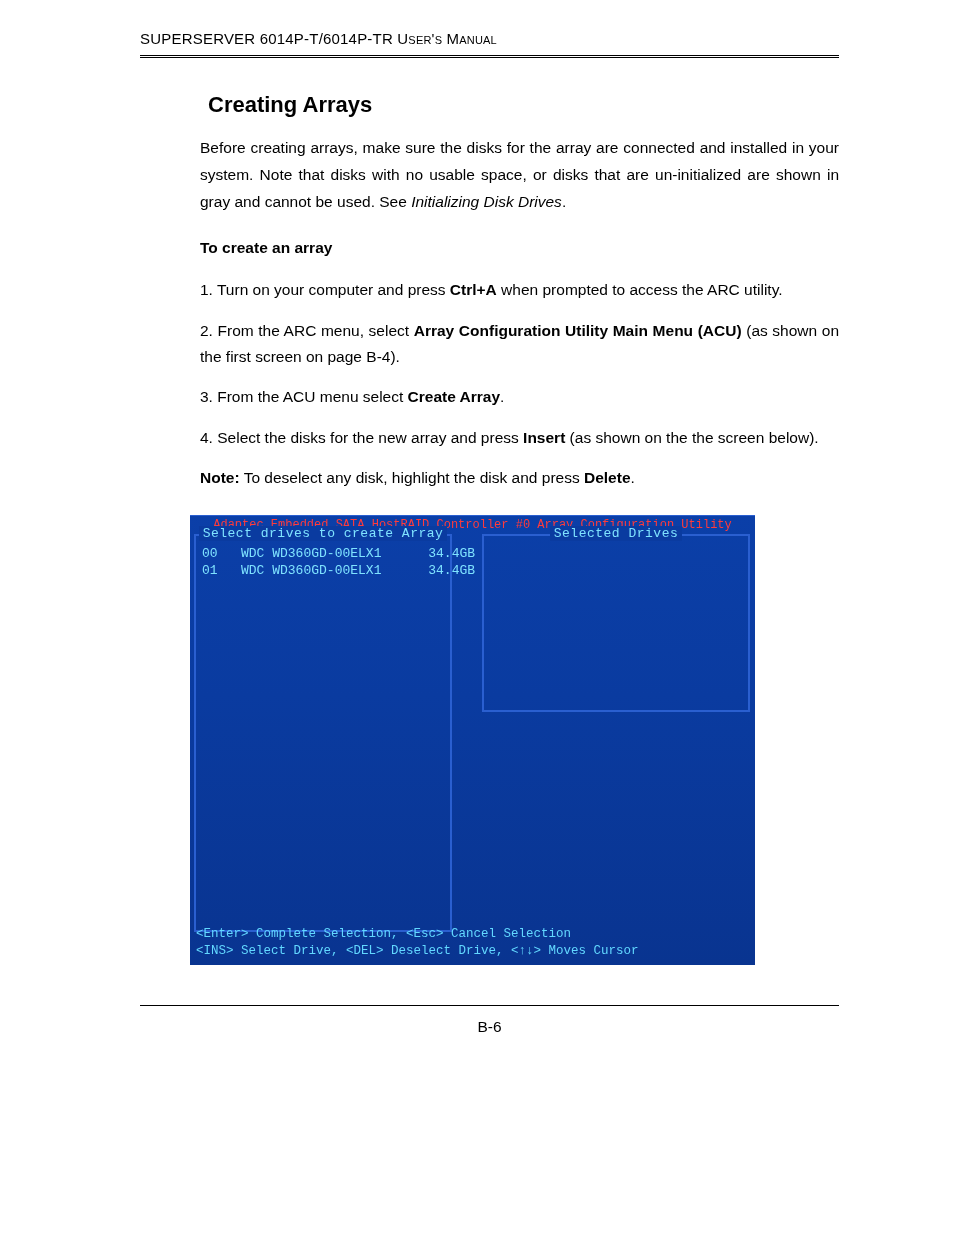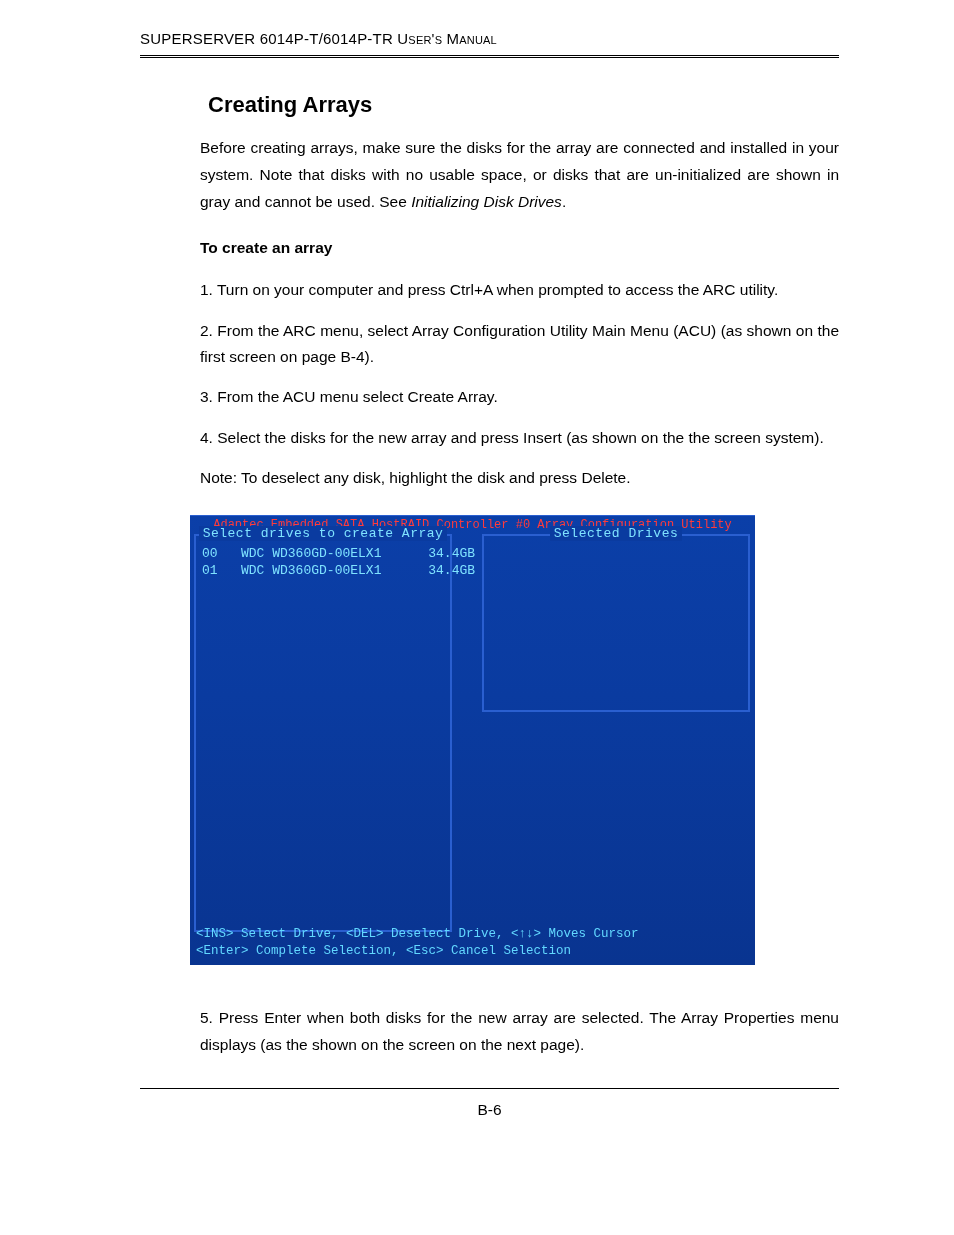--- a/index.html
+++ b/index.html
@@ -37,21 +37,21 @@
     font-weight: bold;
     margin: 0 0 16px 8px;
   }
   p.body {
     font-size: 15.5px;
     line-height: 1.75;
     text-align: justify;
     margin: 0 0 24px 0;
   }
   .italic { font-style: italic; }
-  .bold { font-weight: normal; }
+  .bold { font-weight: bold; }
   h3.subhead {
     font-size: 15.5px;
     font-weight: bold;
     margin: 0 0 20px 0;
   }
   p.step {
     font-size: 15.5px;
     line-height: 1.7;
     text-align: justify;
     margin: 0 0 14px 0;
@@ -155,45 +155,42 @@
 
     <p class="step">
       <span>2. From the ARC menu, select </span><span class="bold">Array Configuration Utility Main Menu (ACU)</span><span> (as shown on the first screen on page B-4).</span>
     </p>
 
     <p class="step">
       <span>3. From the ACU menu select </span><span class="bold">Create Array</span><span>.</span>
     </p>
 
     <p class="step">
-      <span>4. Select the disks for the new array and press </span><span class="bold">Insert</span><span> (as shown on the the screen system).</span>
+      <span>4. Select the disks for the new array and press </span><span class="bold">Insert</span><span> (as shown on the the screen below).</span>
     </p>
 
     <p class="step">
       <span class="bold">Note:</span><span> To deselect any disk, highlight the disk and press </span><span class="bold">Delete</span><span>.</span>
     </p>
 
     <div class="screenshot">
       <div class="scr-titlebar">Adaptec Embedded SATA HostRAID Controller #0 Array Configuration Utility</div>
       <div class="scr-body">
         <div class="scr-panel left">
           <div class="scr-panel-title"><span class="inner">Select drives to create Array</span></div>
           <div class="scr-drive-row first"><span>00</span>   <span>WDC WD360GD-00ELX1</span>      <span>34.4GB</span></div>
           <div class="scr-drive-row"><span>01</span>   <span>WDC WD360GD-00ELX1</span>      <span>34.4GB</span></div>
         </div>
         <div class="scr-panel right">
           <div class="scr-panel-title"><span class="inner">Selected Drives</span></div>
         </div>
       </div>
       <div class="scr-footer">
+        <div>&lt;Enter&gt; Complete Selection, &lt;Esc&gt; Cancel Selection</div>
         <div>&lt;INS&gt; Select Drive, &lt;DEL&gt; Deselect Drive, &lt;↑↓&gt; Moves Cursor</div>
-        <div>&lt;Enter&gt; Complete Selection, &lt;Esc&gt; Cancel Selection</div>
       </div>
     </div>
 
-    <p class="step">
-      <span>5. Press </span><span class="bold">Enter</span><span> when both disks for the new array are selected.  The Array Properties menu displays (as the shown on the screen on the next page).</span>
-    </p>
   </div>
 
   <hr class="hr-bottom">
   <div class="page-num">B-6</div>
 </div>
 
 </body></html>

